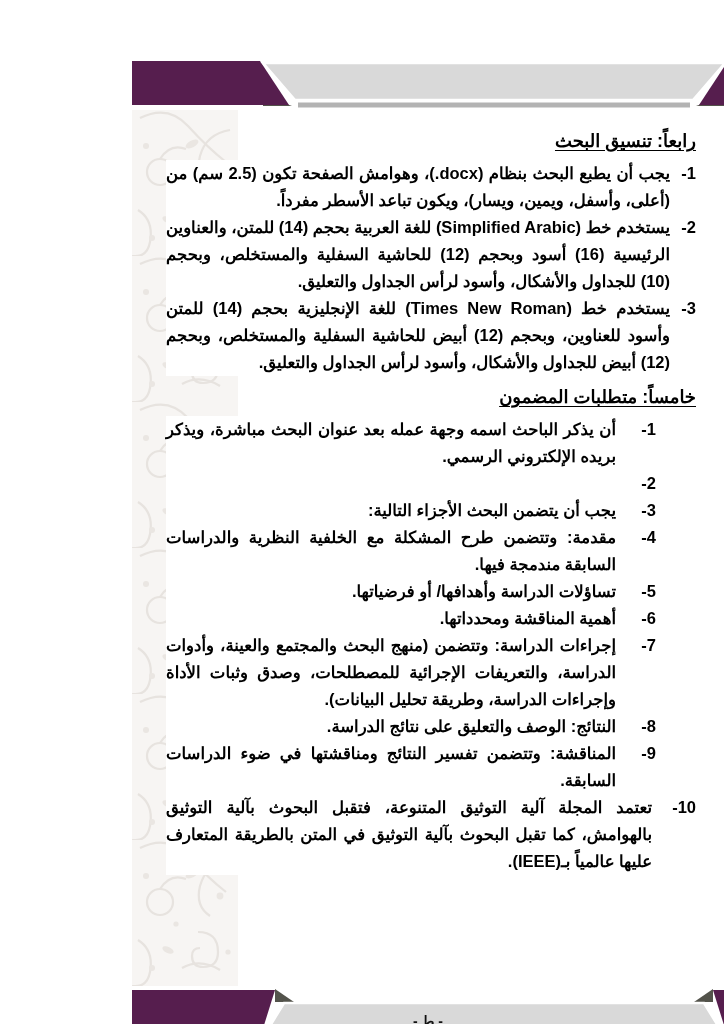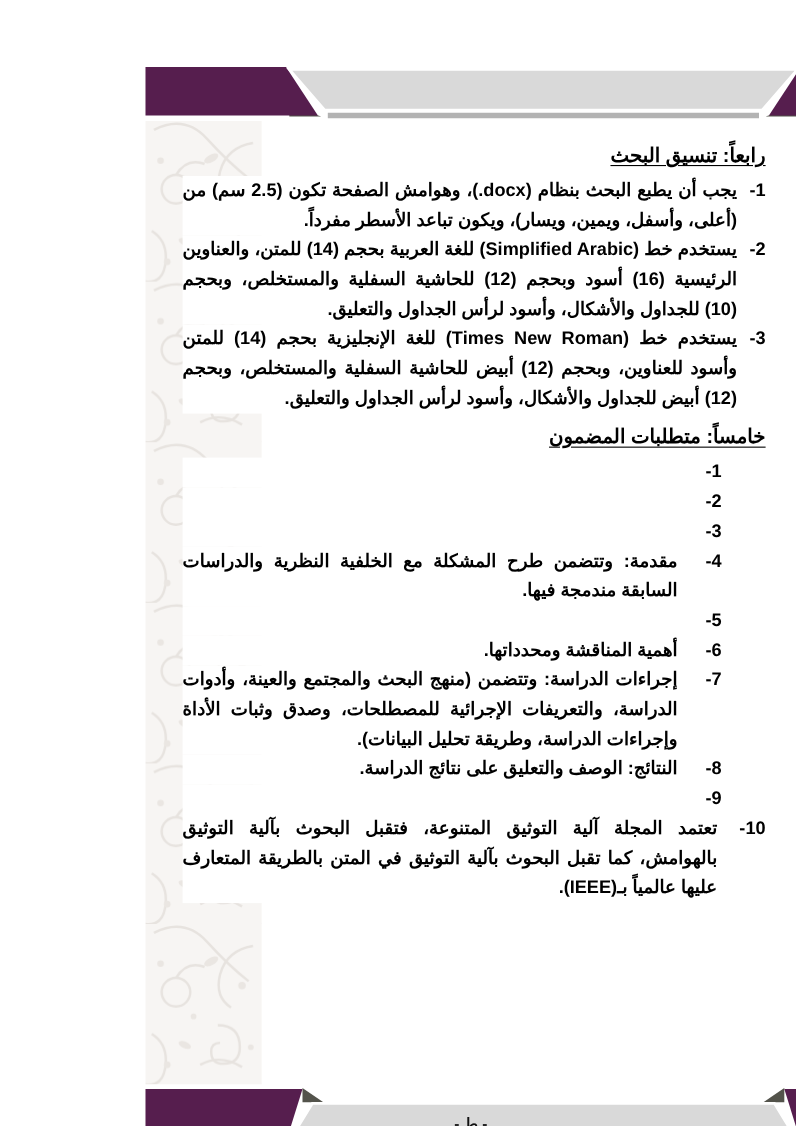--- a/index.html
+++ b/index.html
@@ -111,48 +111,52 @@
       <span class="marker">3-</span>
       <div class="txt">يستخدم خط ‪(Times New Roman)‬ للغة الإنجليزية بحجم (14) للمتن وأسود للعناوين، وبحجم (12) أبيض للحاشية السفلية والمستخلص، وبحجم (12) أبيض للجداول والأشكال، وأسود لرأس الجداول والتعليق.</div>
     </div>
 
     <div>
       <h2 class="sec-heading second">خامساً: متطلبات المضمون</h2>
     </div>
 
     <div class="li li5">
       <span class="marker">1-</span>
+      <div class="txt">أن يذكر الباحث اسمه وجهة عمله بعد عنوان البحث مباشرة، ويذكر بريده الإلكتروني الرسمي.</div>
     </div>
     <div class="li li5">
       <span class="marker">2-</span>
     </div>
     <div class="li li5">
       <span class="marker">3-</span>
+      <div class="txt">يجب أن يتضمن البحث الأجزاء التالية:</div>
     </div>
     <div class="li li5">
       <span class="marker">4-</span>
       <div class="txt">مقدمة: وتتضمن طرح المشكلة مع الخلفية النظرية والدراسات السابقة مندمجة فيها.</div>
     </div>
     <div class="li li5">
       <span class="marker">5-</span>
+      <div class="txt">تساؤلات الدراسة وأهدافها/ أو فرضياتها.</div>
     </div>
     <div class="li li5">
       <span class="marker">6-</span>
       <div class="txt">أهمية المناقشة ومحدداتها.</div>
     </div>
     <div class="li li5">
       <span class="marker">7-</span>
       <div class="txt">إجراءات الدراسة: وتتضمن (منهج البحث والمجتمع والعينة، وأدوات الدراسة، والتعريفات الإجرائية للمصطلحات، وصدق وثبات الأداة وإجراءات الدراسة، وطريقة تحليل البيانات).</div>
     </div>
     <div class="li li5">
       <span class="marker">8-</span>
       <div class="txt">النتائج: الوصف والتعليق على نتائج الدراسة.</div>
     </div>
     <div class="li li5">
       <span class="marker">9-</span>
+      <div class="txt">المناقشة: وتتضمن تفسير النتائج ومناقشتها في ضوء الدراسات السابقة.</div>
     </div>
     <div class="li li5 wide">
       <span class="marker">10-</span>
       <div class="txt">تعتمد المجلة آلية التوثيق المتنوعة، فتقبل البحوث بآلية التوثيق بالهوامش، كما تقبل البحوث بآلية التوثيق في المتن بالطريقة المتعارف عليها عالمياً بـ‪(IEEE)‬.</div>
     </div>
 
   </div>
 
   <svg class="banner bottom" width="724" height="84" viewBox="0 0 724 84" aria-hidden="true">
     <polygon points="143,9 162,22 143,22" fill="#53534b"></polygon>

